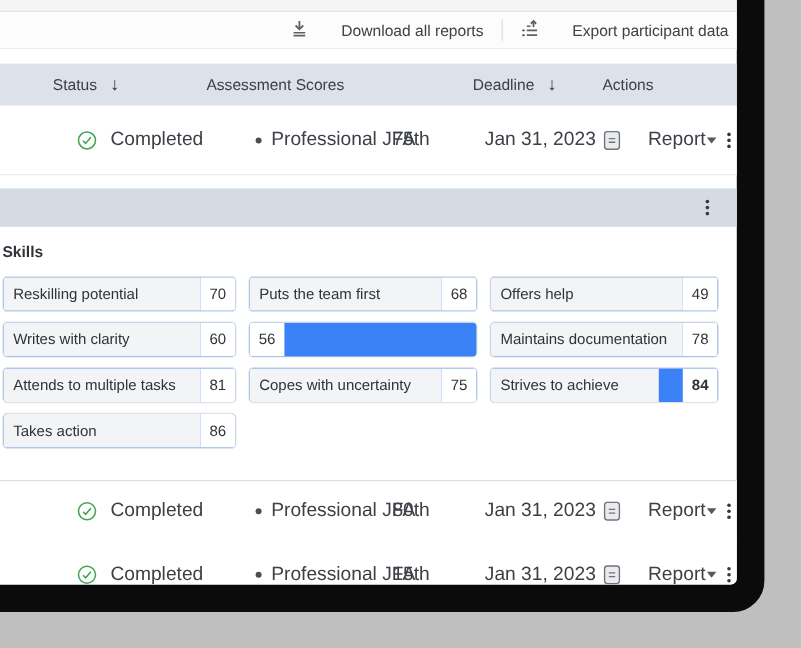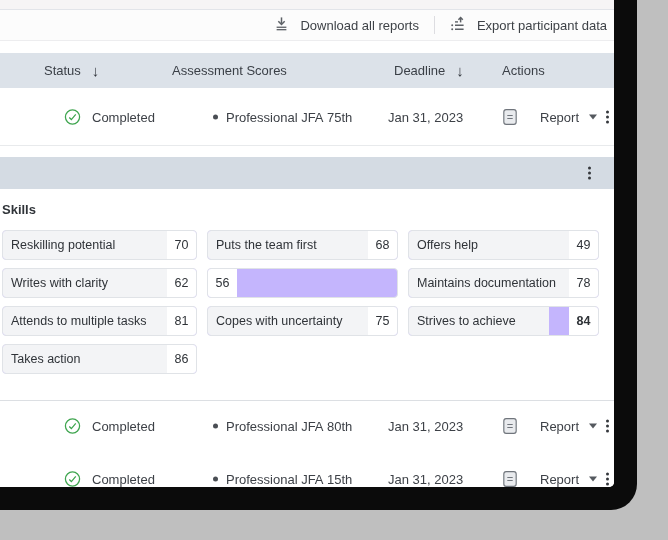--- a/index.html
+++ b/index.html
@@ -23,46 +23,46 @@
     position:absolute; top:0; left:0; right:0; height:9px;
     background:#f6f4f5; border-bottom:1px solid #e2e4e9;
   }
   .toolbar {
     position:absolute; top:10px; left:0; right:0; height:31px;
     background:#fcfcfc; border-bottom:1px solid #ededef;
     display:flex; align-items:center; justify-content:flex-end; padding-right:7px;
     box-sizing:border-box;
   }
   .toolbar-btn {
-    display:flex; align-items:center; gap:11px;
+    display:flex; align-items:center; gap:27px;
     font-size:13px; color:#3e4247; cursor:pointer; white-space:nowrap;
   }
   .toolbar-divider { width:1px; height:18px; background:#dddde1; margin:0 15px; }
   .ticon { display:block; }
   
   .thead {
     position:absolute; top:53px; left:0; right:0; height:43px;
     background:#dce2e9; font-size:13px; color:#3a3f46;
   }
   .th { position:absolute; top:0; height:35px; display:flex; align-items:center; font-weight:500; }
   .th-status { left:44px; } .th-assessment { left:172px; }
   .th-deadline { left:394px; } .th-actions { left:502px; }
   .sort-arrow { font-size:15px; margin-left:11px; font-weight:400; color:#34383f; }
   
-  .row { position:absolute; left:0; right:0; background:#fff; font-size:13px; color:#3d4147; }
+  .row { position:absolute; left:0; right:0; background:#fff; font-size:16px; color:#3d4147; }
   .row-1 { top:88px; height:57px; border-bottom:1px solid #e8eaec; }
   .row-2 { top:400px; height:49px; border-top:1px solid #dcdfe3; border-bottom:1px solid #e8eaec; }
   .row-3 { top:450px; height:57px; }
   .rcell { position:absolute; top:50%; transform:translateY(-50%); white-space:nowrap; }
   .c-status-icon { left:64px; }
   .c-status     { left:92px; }
   .c-bullet     { left:213px; width:5px; height:5px; border-radius:50%; background:#4a4e54; }
   .c-assessment { left:226px; }
   .c-pct        { left:308px;padding-left:19px; }
-  .c-deadline   { left:388px;text-align:center; }
+  .c-deadline   { left:404px;text-align:center; }
   .c-doc        { left:502px; }
   .c-action     { left:528px;margin-left:12px; }
   .c-caret      { right:17px; width:0; height:0; border-left:4.5px solid transparent;
                   border-right:4.5px solid transparent; border-top:5.5px solid #55595f; }
   .c-kebab      { right:5px; }
   .kebab { display:flex; flex-direction:column; gap:2px; }
   .kebab span { width:3px; height:3px; border-radius:50%; background:#34373c; }
   
   .expanded-bar {
     position:absolute; top:157px; left:0; right:0; height:32px; background:#d4dbe3;
@@ -72,21 +72,21 @@
     position:absolute; top:202px; left:2px;
     font-size:13px; font-weight:bold; color:#303439;text-align:right;
   }
   .skills-grid {
     position:absolute; top:230px; left:2px;
     display:grid; grid-template-columns:195px 191px 191px;
     column-gap:10px; row-gap:8px;
   }
   .chip {
     height:28px; border:1px solid #e0e3e7; border-radius:4px;
-    display:flex; overflow:hidden; background:#c4b5fd;
+    display:flex; overflow:hidden; background:#3b82f6;
   }
   .chip-label {
     flex:1; background:#f3f4f6; display:flex; align-items:center;
     padding:0 8px; font-size:12.5px; color:#2f3338; white-space:nowrap; overflow:hidden;
   }
   .chip-score {
     width:29px; display:flex; align-items:center; justify-content:center;
     font-size:12.5px; color:#2f3338; background:#fff; flex:none;
   }
   .chip-score.bold { font-weight:bold;margin-left:20px; }
@@ -190,21 +190,21 @@
     <span class="chip-score">68</span>
   </div>
 
   <div class="chip">
     <span class="chip-label">Offers help</span>
     <span class="chip-score">49</span>
   </div>
 
   <div class="chip">
     <span class="chip-label">Writes with clarity</span>
-    <span class="chip-score">62</span>
+    <span class="chip-score">60</span>
   </div>
 
   <div class="chip">
     <span class="chip-score">56</span>
   </div>
 
 
   <div class="chip">
     <span class="chip-label">Maintains documentation</span>
     <span class="chip-score">78</span>

